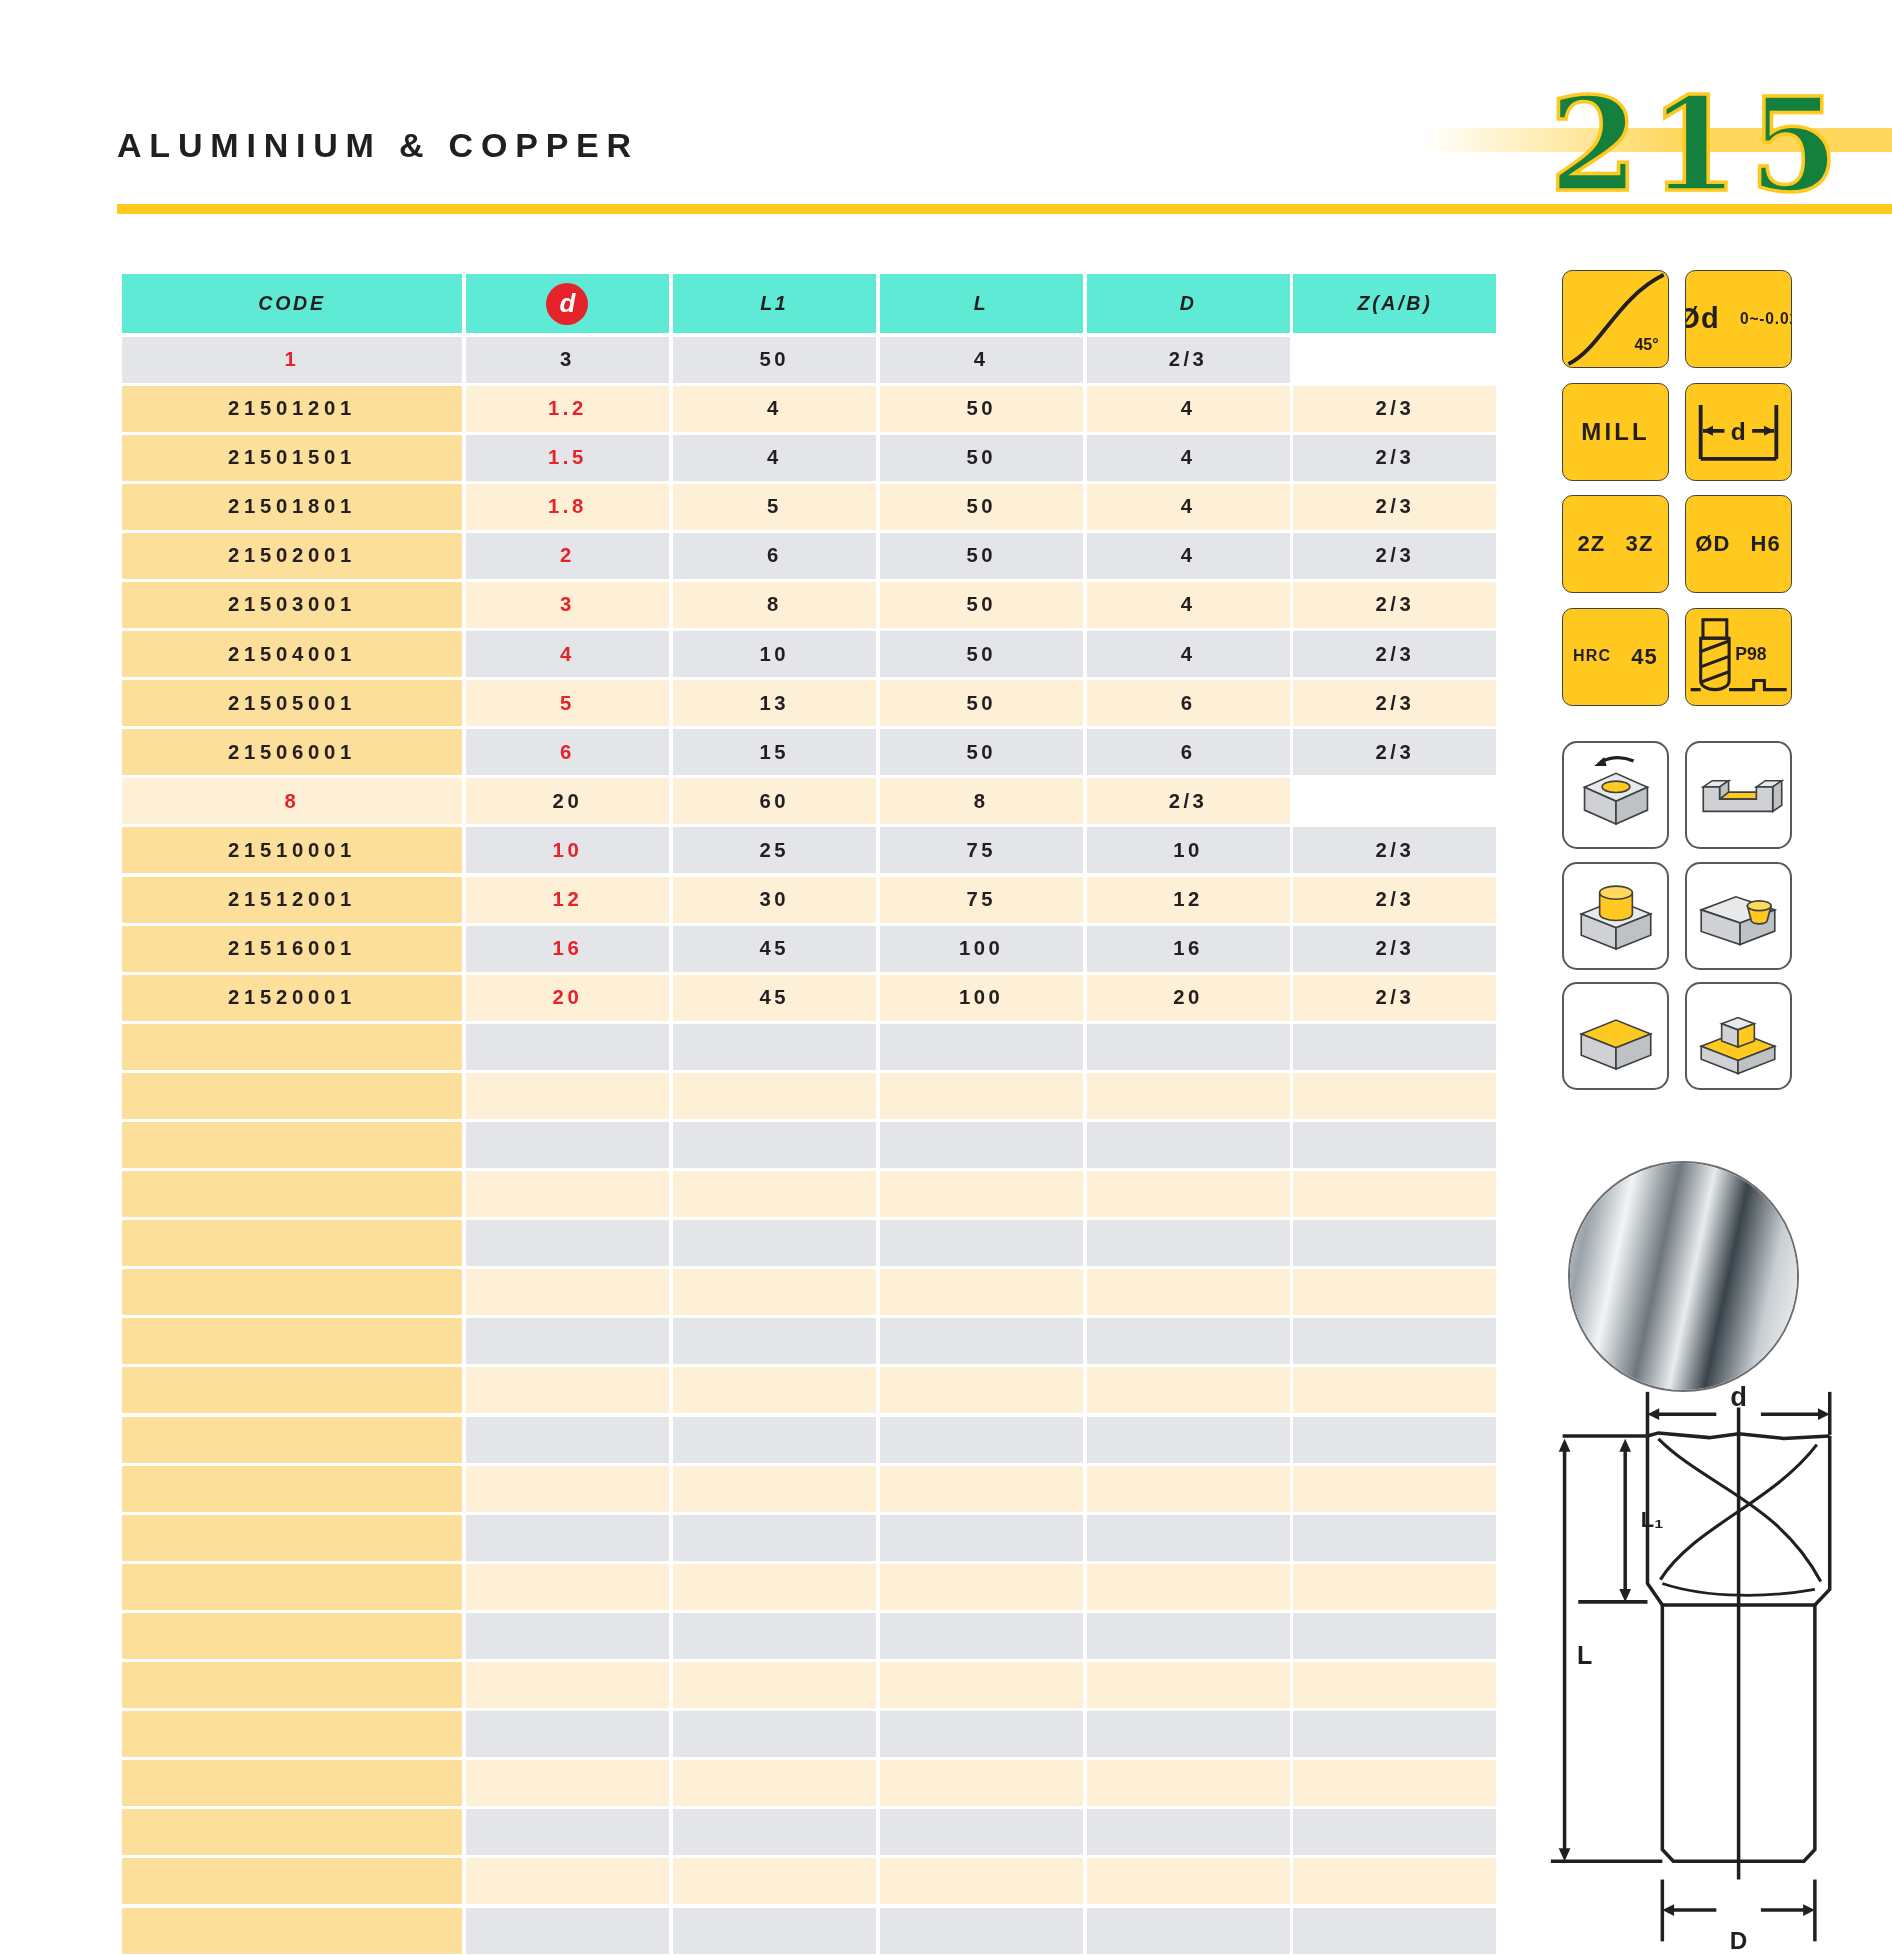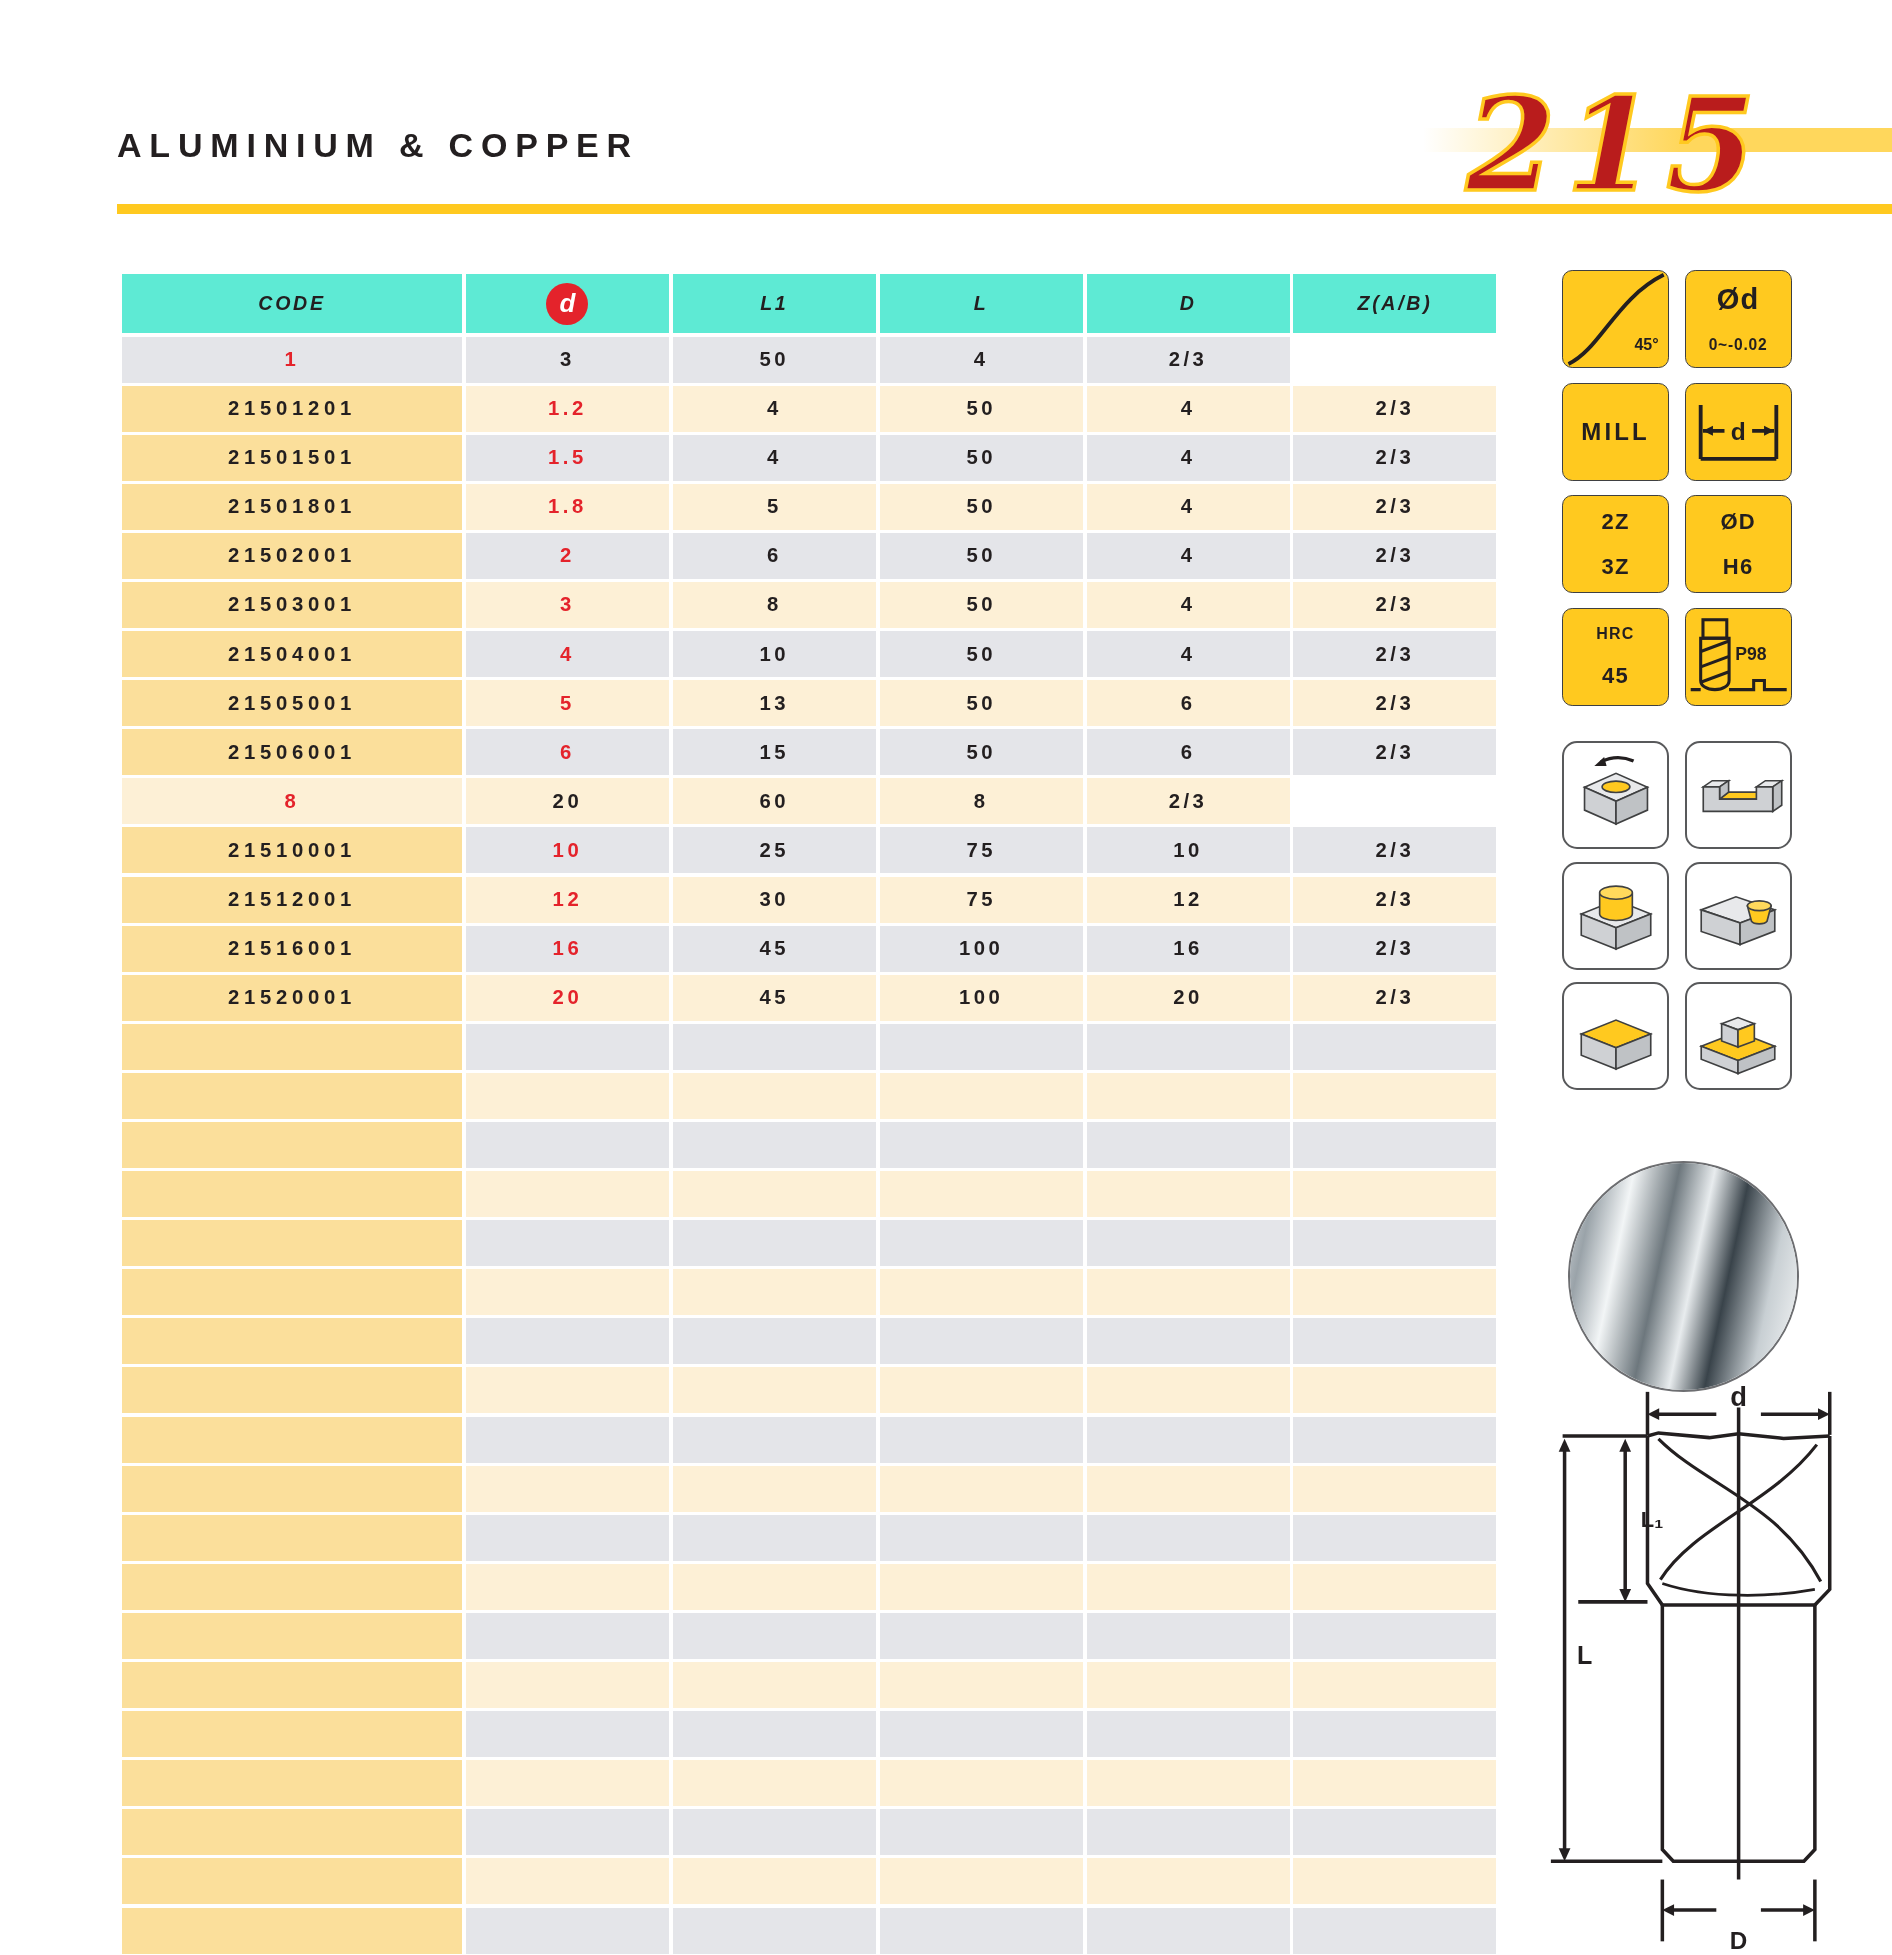--- a/index.html
+++ b/index.html
@@ -6,23 +6,23 @@
   body{width:1893px;height:2591px;position:relative;overflow:hidden;
        font-family:"Liberation Sans",sans-serif;color:#231F20;}
   .abs{position:absolute;}
 
   
   #page-title{left:117px;top:126px;font-size:34px;font-weight:bold;
     letter-spacing:7.8px;white-space:nowrap;}
   #title-rule{left:117px;top:204px;width:1775px;height:10.2px;background:#FFC91F;}
   #series-band{left:1423px;top:128px;width:469px;height:24px;
     background:linear-gradient(to right,rgba(255,216,92,0),#FFD75C 55%);}
-  #series-num{left:1466px;top:80px;font-family:"DejaVu Serif",serif;
-    font-style:italic;font-weight:bold;font-size:129px;line-height:1;
-    color:#b91c1c;-webkit-text-stroke:3.5px #FFC91F;letter-spacing:10.2px;}
+  #series-num{left:1549px;top:80px;font-family:"DejaVu Serif",serif;
+    font-weight:bold;font-size:129px;line-height:1;
+    color:#15803d;-webkit-text-stroke:3.5px #FFC91F;letter-spacing:10.2px;}
 
   
   #main-table{left:122px;top:274px;width:1375px;}
   .t-head,.t-row{display:grid;grid-template-columns:340px 203px 203px 203px 203px 203px;
     column-gap:3.9px;}
   .t-head{height:59px;margin-bottom:3.5px;}
   .t-head .h-cell{background:#5eead4;display:flex;align-items:center;justify-content:center;
     font-size:19.6px;font-weight:bold;letter-spacing:2.7px;font-style:italic;}
   .t-row{height:46px;margin-bottom:3.1px;}
   .t-cell{display:flex;align-items:center;justify-content:center;
@@ -32,21 +32,21 @@
   .t-row.even .t-cell:not(.c0){background:#FDF0D6;}
   .t-cell.c1{color:#E4232B;}
   #d-circle{width:42px;height:42px;border-radius:50%;background:#E4232B;
     display:flex;align-items:center;justify-content:center;}
   #d-circle span{color:#fff;font-size:26px;font-weight:bold;letter-spacing:0;}
 
   
   #badges{left:1562px;top:270px;display:grid;grid-template-columns:107px 107px;
     grid-auto-rows:98px;column-gap:15.6px;row-gap:14.5px;}
   .badge{background:#FFC91F;border:1.6px solid #3F4041;border-radius:10.2px;
-    display:flex;flex-direction:column;align-items:center;justify-content:center;
+    display:flex;flex-direction:row;align-items:center;justify-content:center;
     font-weight:bold;position:relative;overflow:hidden;gap:20px;}
   .badge .l1{font-size:24px;letter-spacing:1.2px;line-height:1.15;}
   .badge .l2{font-size:15.6px;letter-spacing:0.8px;line-height:1.2;}
   .badge svg{position:absolute;left:0;top:0;width:100%;height:100%;}
   .badge .corner-label{position:absolute;right:9.4px;bottom:13px;font-size:16px;}
 
   
   #ops{left:1562px;top:741px;display:grid;grid-template-columns:107px 107px;
     grid-auto-rows:108px;column-gap:15.6px;row-gap:12.5px;}
   .op{background:#fff;border:2px solid #58595B;border-radius:15px;

